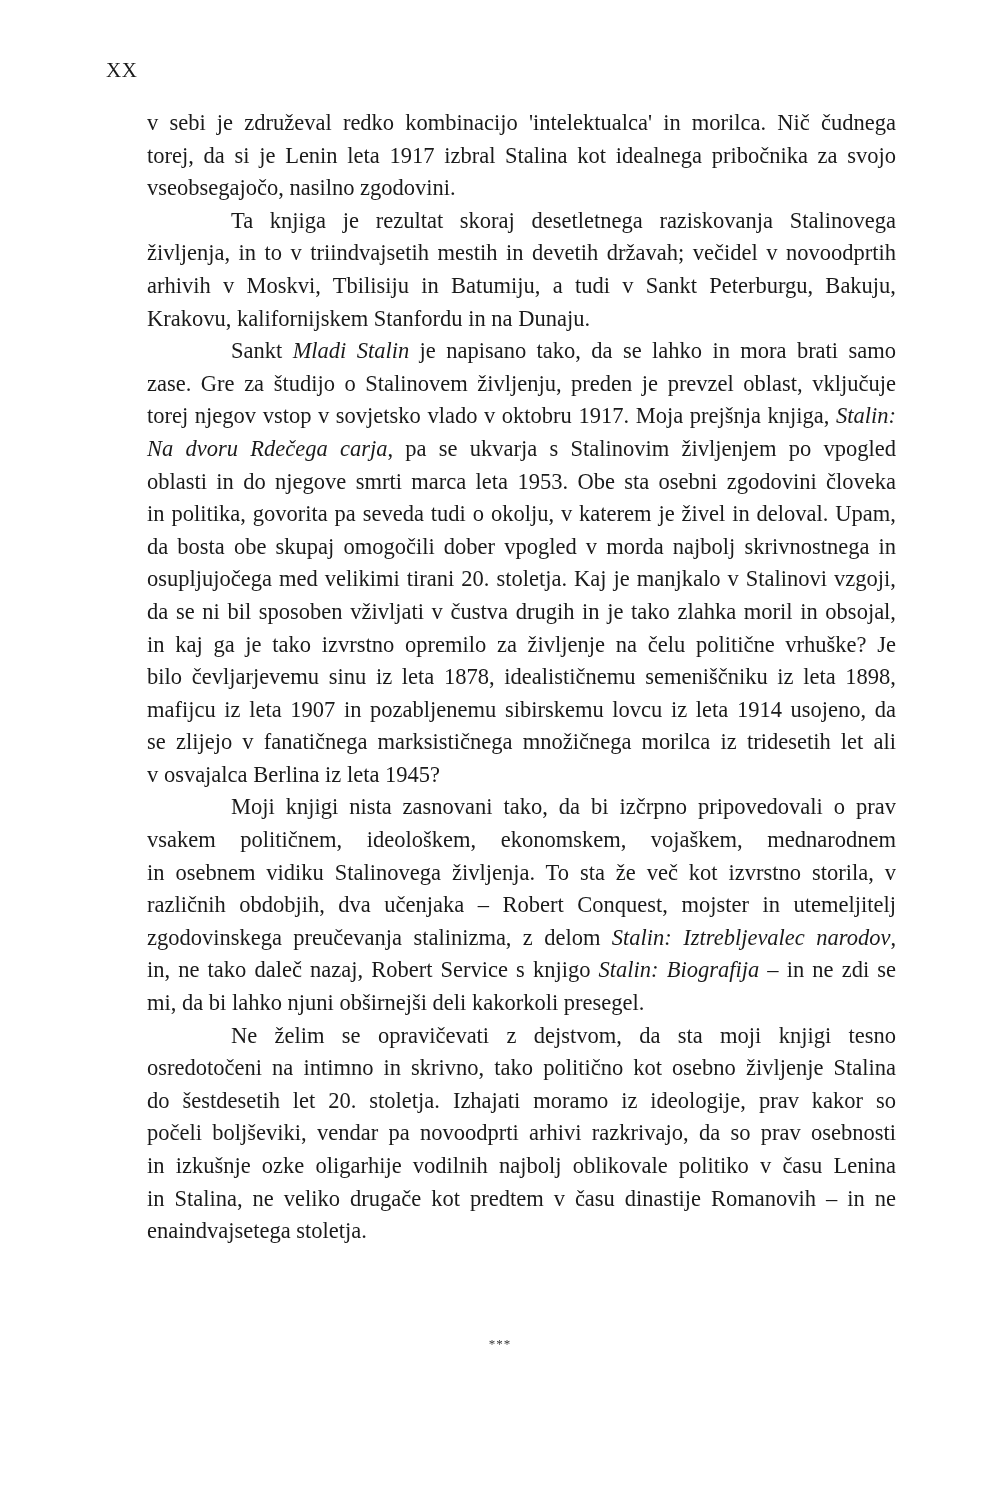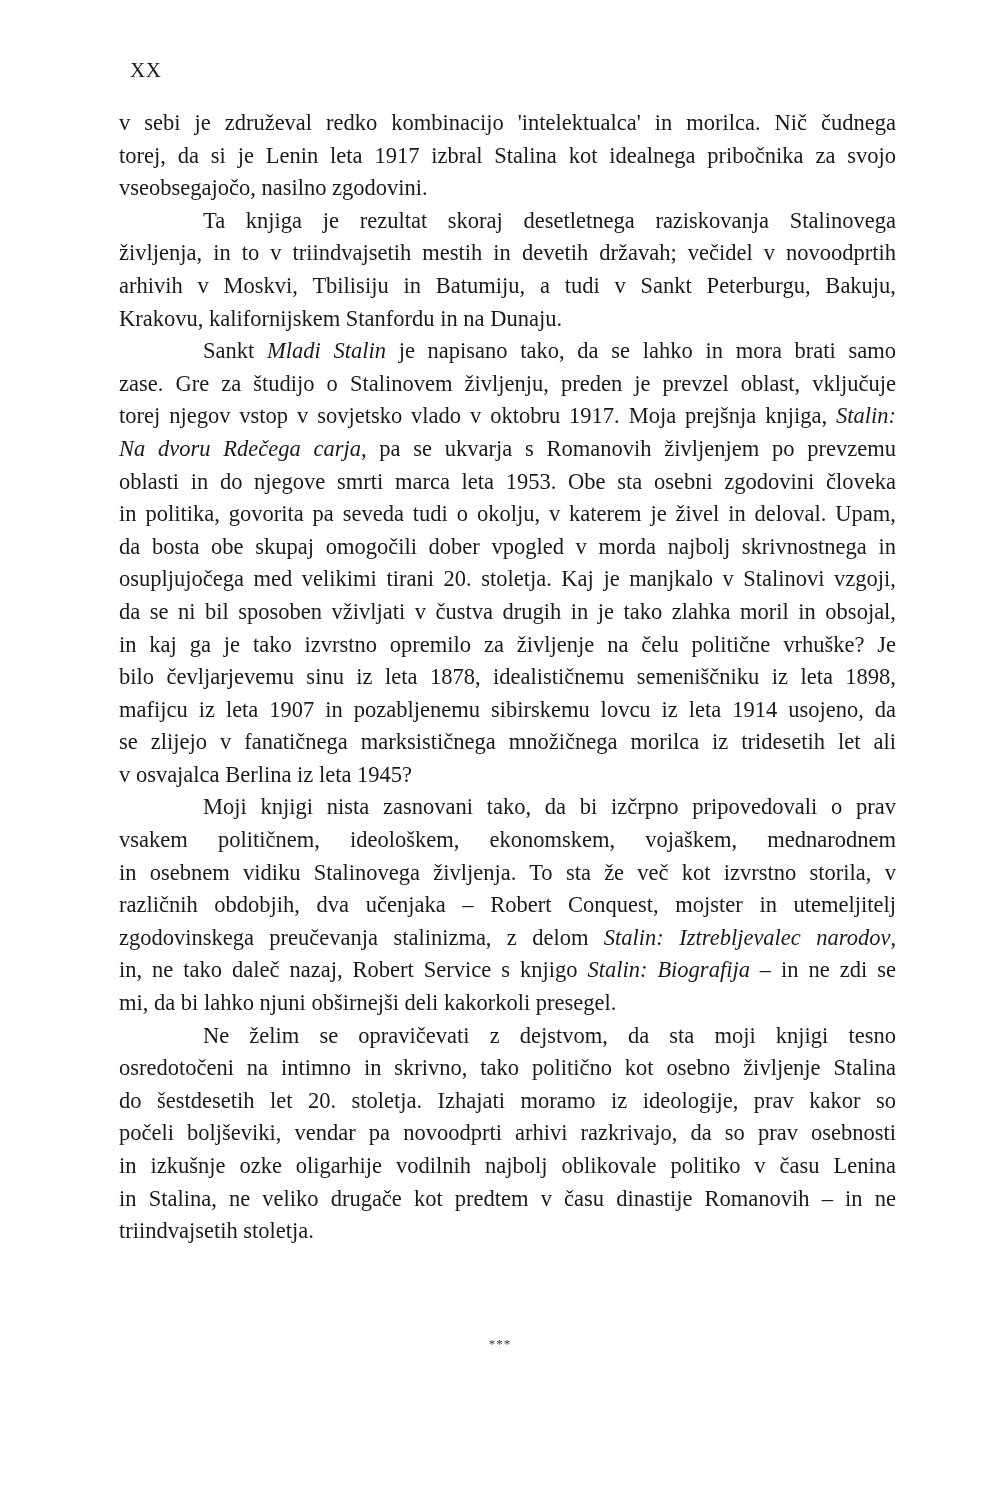--- a/index.html
+++ b/index.html
@@ -1,21 +1,21 @@
 <!DOCTYPE html>
 <html><head>
 <meta charset="utf-8">
 <style>
   html, body { margin:0; padding:0; background:#ffffff; }
   body { width:1000px; height:1501px; position:relative; overflow:hidden;
          font-family:"Liberation Serif","DejaVu Serif",serif; color:#1a1a1a; }
-  .page-number { position:absolute; left:130px; top:58px; font-size:21px; letter-spacing:0.5px; }
+  .page-number { position:absolute; left:106px; top:58px; font-size:21px; letter-spacing:0.5px; }
   .body-text { position:absolute; left:119px; top:107px; width:777px; }
   .line { display:block; height:32.6px; line-height:32.6px; font-size:22.5px;
-          white-space:nowrap; text-align:justify; text-align-last:justify; }
+          white-space:nowrap; text-align:justify; text-align-last:justify;margin-left:28px; }
   .line.last { text-align-last:left; }
   .line.indent { padding-left:84px; }
   .line em { font-style:italic;font-family:Liberation Serif, serif; }
   .separator { position:absolute; left:0; width:1000px; top:1336px; text-align:center;
                font-size:13px; letter-spacing:1px; color:#333; }
 </style>
 </head>
 <body>
 
 <div>
@@ -24,21 +24,21 @@
       <div class="line"><span>v sebi je združeval redko kombinacijo 'intelektualca' in morilca. Nič čudnega</span></div>
       <div class="line"><span>torej, da si je Lenin leta 1917 izbral Stalina kot idealnega pribočnika za svojo</span></div>
       <div class="line last"><span>vseobsegajočo, nasilno zgodovini.</span></div>
       <div class="line indent"><span>Ta knjiga je rezultat skoraj desetletnega raziskovanja Stalinovega</span></div>
       <div class="line"><span>življenja, in to v triindvajsetih mestih in devetih državah; večidel v novoodprtih</span></div>
       <div class="line"><span>arhivih v Moskvi, Tbilisiju in Batumiju, a tudi v Sankt Peterburgu, Bakuju,</span></div>
       <div class="line last"><span>Krakovu, kalifornijskem Stanfordu in na Dunaju.</span></div>
       <div class="line indent"><span>Sankt </span><em>Mladi Stalin</em><span> je napisano tako, da se lahko in mora brati samo</span></div>
       <div class="line"><span>zase. Gre za študijo o Stalinovem življenju, preden je prevzel oblast, vključuje</span></div>
       <div class="line"><span>torej njegov vstop v sovjetsko vlado v oktobru 1917. Moja prejšnja knjiga, </span><em>Stalin:</em></div>
-      <div class="line"><em>Na dvoru Rdečega carja</em><span>, pa se ukvarja s Romanovih življenjem po prevzemu</span></div>
+      <div class="line"><em>Na dvoru Rdečega carja</em><span>, pa se ukvarja s Stalinovim življenjem po vpogled</span></div>
       <div class="line"><span>oblasti in do njegove smrti marca leta 1953. Obe sta osebni zgodovini človeka</span></div>
       <div class="line"><span>in politika, govorita pa seveda tudi o okolju, v katerem je živel in deloval. Upam,</span></div>
       <div class="line"><span>da bosta obe skupaj omogočili dober vpogled v morda najbolj skrivnostnega in</span></div>
       <div class="line"><span>osupljujočega med velikimi tirani 20. stoletja. Kaj je manjkalo v Stalinovi vzgoji,</span></div>
       <div class="line"><span>da se ni bil sposoben vživljati v čustva drugih in je tako zlahka moril in obsojal,</span></div>
       <div class="line"><span>in kaj ga je tako izvrstno opremilo za življenje na čelu politične vrhuške? Je</span></div>
       <div class="line"><span>bilo čevljarjevemu sinu iz leta 1878, idealističnemu semeniščniku iz leta 1898,</span></div>
       <div class="line"><span>mafijcu iz leta 1907 in pozabljenemu sibirskemu lovcu iz leta 1914 usojeno, da</span></div>
       <div class="line"><span>se zlijejo v fanatičnega marksističnega množičnega morilca iz tridesetih let ali</span></div>
       <div class="line last"><span>v osvajalca Berlina iz leta 1945?</span></div>
@@ -48,16 +48,16 @@
       <div class="line"><span>različnih obdobjih, dva učenjaka – Robert Conquest, mojster in utemeljitelj</span></div>
       <div class="line"><span>zgodovinskega preučevanja stalinizma, z delom </span><em>Stalin: Iztrebljevalec narodov</em><span>,</span></div>
       <div class="line"><span>in, ne tako daleč nazaj, Robert Service s knjigo </span><em>Stalin: Biografija</em><span> – in ne zdi se</span></div>
       <div class="line last"><span>mi, da bi lahko njuni obširnejši deli kakorkoli presegel.</span></div>
       <div class="line indent"><span>Ne želim se opravičevati z dejstvom, da sta moji knjigi tesno</span></div>
       <div class="line"><span>osredotočeni na intimno in skrivno, tako politično kot osebno življenje Stalina</span></div>
       <div class="line"><span>do šestdesetih let 20. stoletja. Izhajati moramo iz ideologije, prav kakor so</span></div>
       <div class="line"><span>počeli boljševiki, vendar pa novoodprti arhivi razkrivajo, da so prav osebnosti</span></div>
       <div class="line"><span>in izkušnje ozke oligarhije vodilnih najbolj oblikovale politiko v času Lenina</span></div>
       <div class="line"><span>in Stalina, ne veliko drugače kot predtem v času dinastije Romanovih – in ne</span></div>
-      <div class="line last"><span>triindvajsetih stoletja.</span></div>
+      <div class="line last"><span>enaindvajsetega stoletja.</span></div>
     </div>
   <div class="separator">***</div>
 </div>
 
 </body></html>

